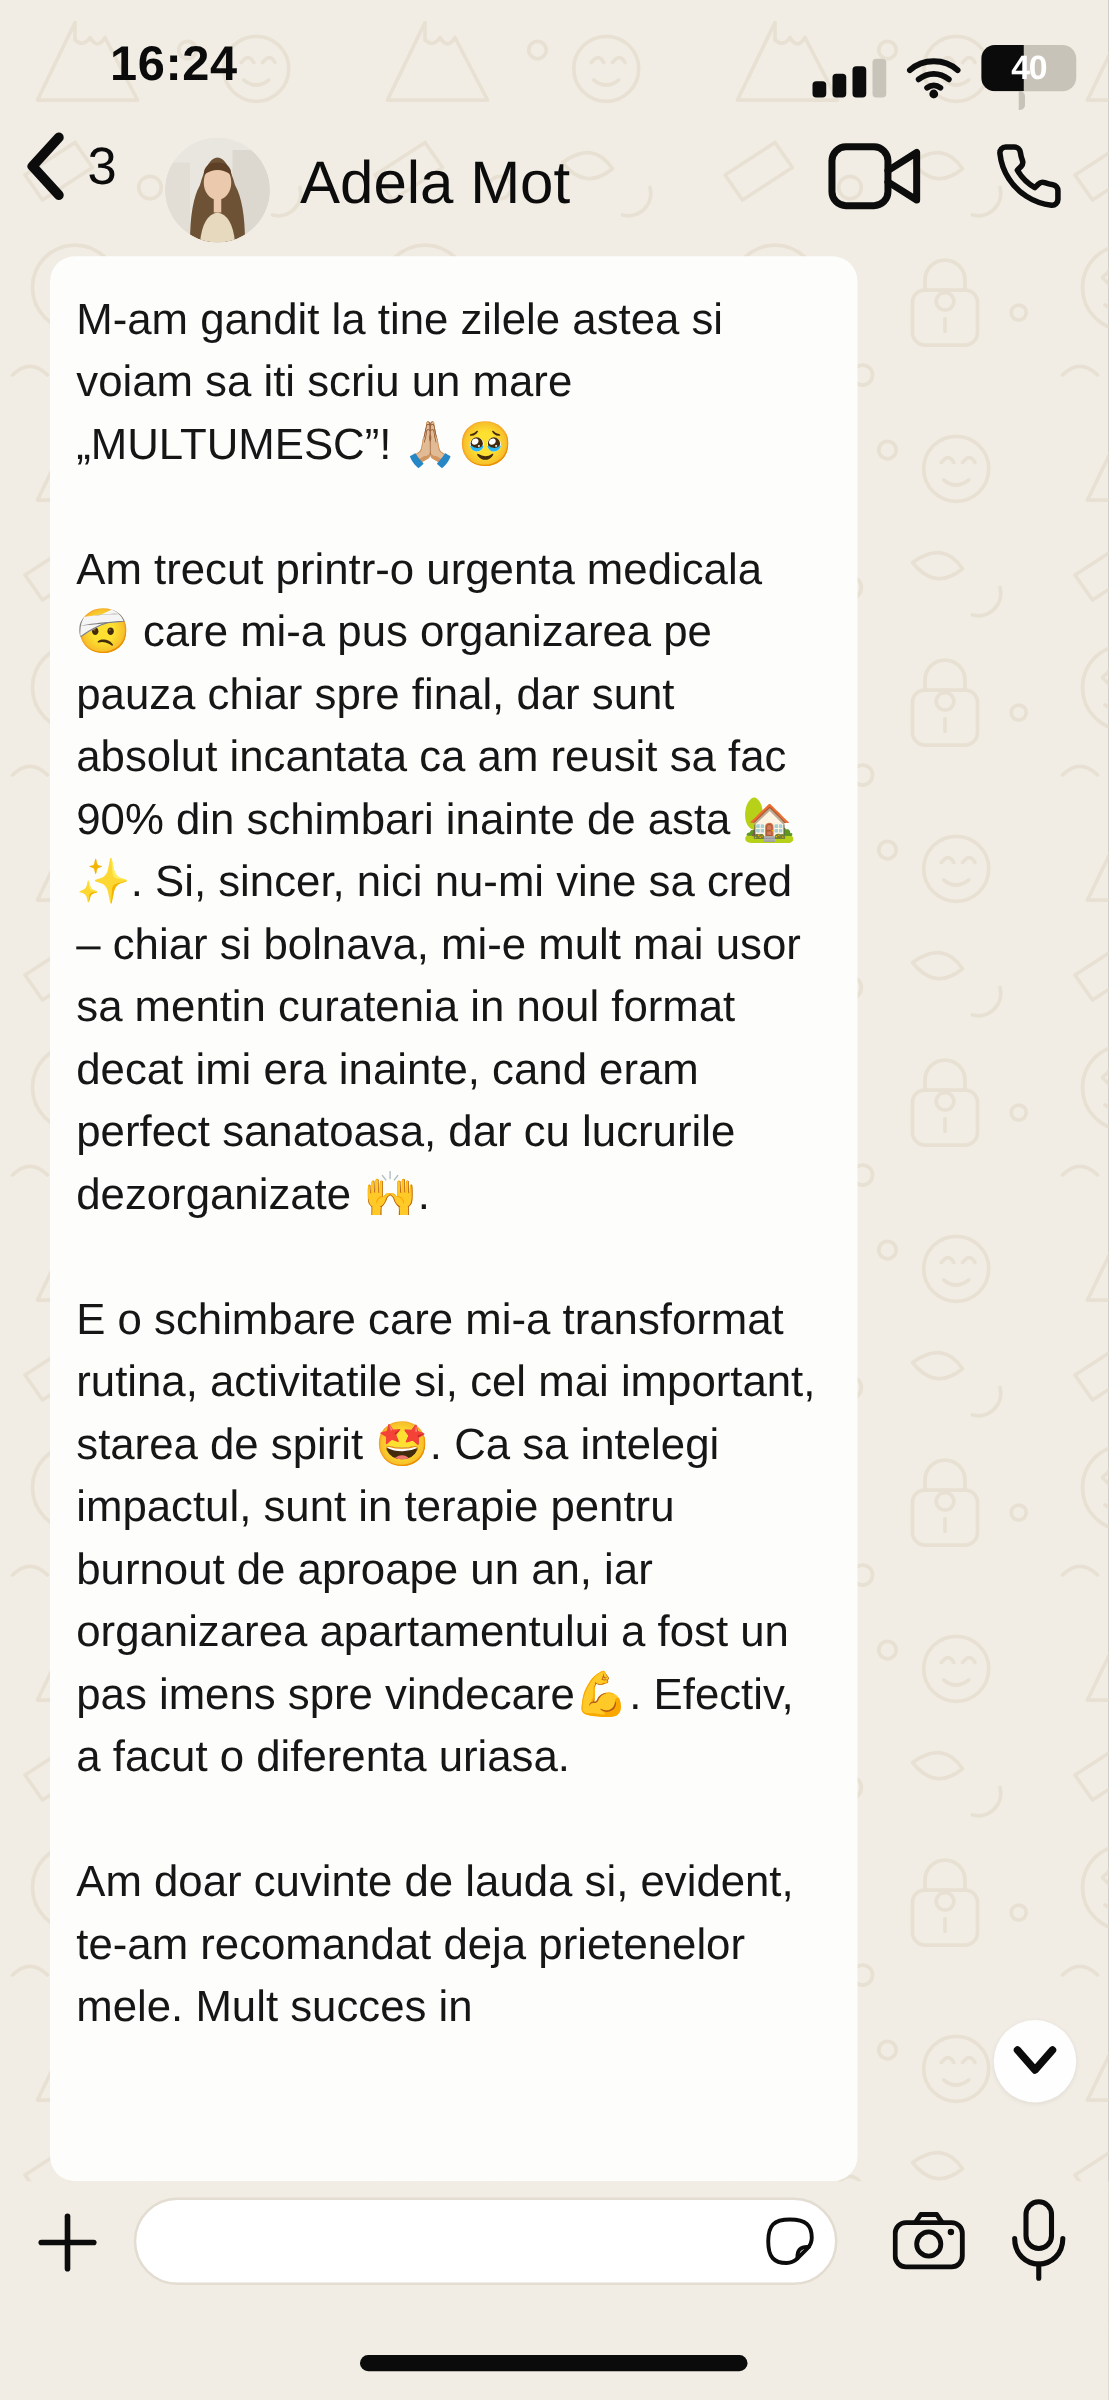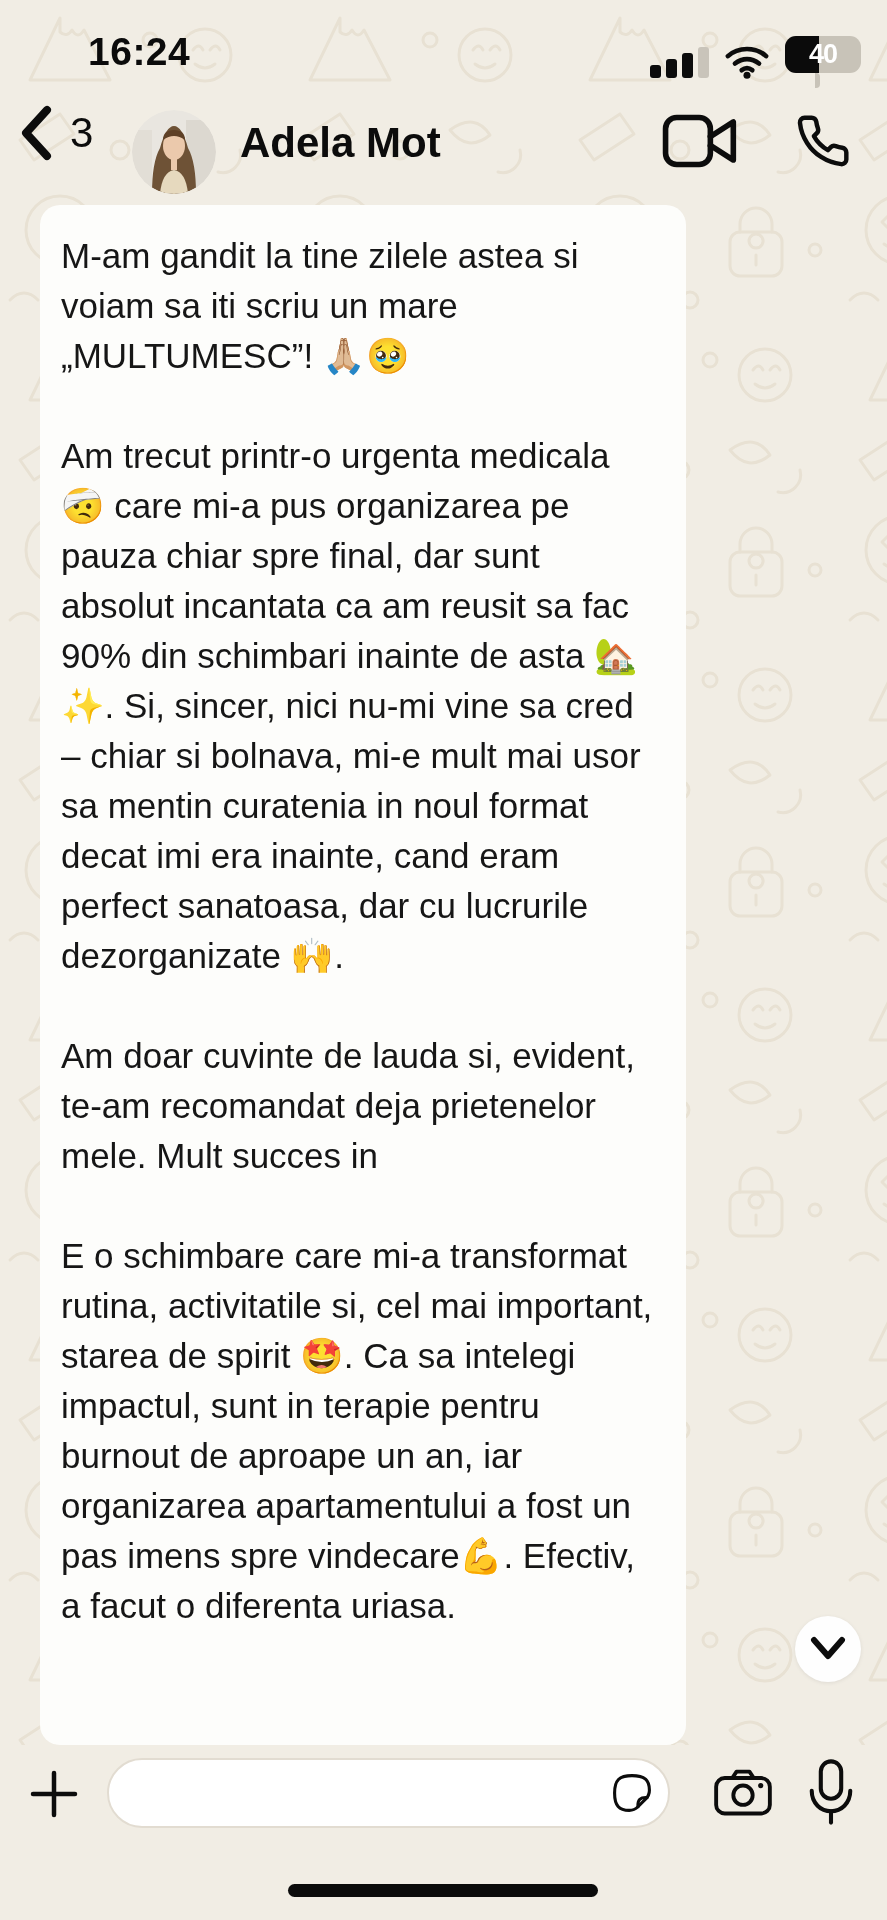--- a/index.html
+++ b/index.html
@@ -19,21 +19,21 @@
   .battery{position:relative;width:76px;height:37px;border-radius:11px;background:#c8c3b8;overflow:hidden;}
   .battery .fill{position:absolute;left:0;top:0;bottom:0;width:45%;background:#0b0b0b;}
   .battery .pct{position:absolute;inset:0;display:flex;align-items:center;justify-content:center;
     color:#fff;font-size:27px;font-weight:bold;letter-spacing:-1px;}
   .bat-cap{width:5px;height:15px;border-radius:0 4px 4px 0;background:#c8c3b8;margin-left:-12px;}
   
   .header{position:absolute;top:95px;left:0;right:0;height:110px;z-index:5;}
   .back{position:absolute;left:18px;top:8px;display:flex;align-items:center;gap:16px;cursor:pointer;}
   .back-count{font-size:42px;color:#0c0c0c;}
   .avatar{position:absolute;left:132px;top:15px;width:84px;height:84px;border-radius:50%;overflow:hidden;}
-  .contact-name{position:absolute;left:240px;top:24px;font-size:42px;font-weight:bold;color:#0c0c0c;text-align:center;}
+  .contact-name{position:absolute;left:240px;top:24px;font-size:48px;font-weight:normal;color:#0c0c0c;text-align:center;}
   .hdr-icons{position:absolute;right:36px;top:18px;display:flex;align-items:center;gap:56px;}
   .icon-btn{display:flex;align-items:center;justify-content:center;cursor:pointer;}
   
   .bubble{
     position:absolute;left:40px;top:205px;width:646px;height:1540px;z-index:1;
     background:#FDFDFB;border-radius:20px;box-sizing:border-box;
     padding:26px 32px 0 21px;overflow:hidden;
   }
   .bubble p{margin:0 0 50px 0;font-size:35px;line-height:50px;color:#161616;}
   
@@ -161,22 +161,22 @@
         <svg width="56" height="56" viewBox="0 0 24 24">
           <path d="M22 16.92v3a2 2 0 0 1-2.18 2 19.79 19.79 0 0 1-8.63-3.07 19.5 19.5 0 0 1-6-6 19.79 19.79 0 0 1-3.07-8.67A2 2 0 0 1 4.11 2h3a2 2 0 0 1 2 1.72 12.84 12.84 0 0 0 .7 2.81 2 2 0 0 1-.45 2.11L8.09 9.91a16 16 0 0 0 6 6l1.27-1.27a2 2 0 0 1 2.11-.45 12.84 12.84 0 0 0 2.81.7A2 2 0 0 1 22 16.92z" fill="none" stroke="#0c0c0c" stroke-width="1.9" stroke-linecap="round" stroke-linejoin="round"></path>
         </svg>
       </div>
     </div>
   </div>
 
   <div class="bubble">
     <p>M-am gandit la tine zilele astea si voiam sa iti scriu un mare „MULTUMESC”! 🙏🏼🥹</p>
     <p>Am trecut printr-o urgenta medicala 🤕 care mi-a pus organizarea pe pauza chiar spre final, dar sunt absolut incantata ca am reusit sa fac 90% din schimbari inainte de asta 🏡✨. Si, sincer, nici nu-mi vine sa cred – chiar si bolnava, mi-e mult mai usor sa mentin curatenia in noul format decat imi era inainte, cand eram perfect sanatoasa, dar cu lucrurile dezorganizate 🙌.</p>
+    <p>E o schimbare care mi-a transformat rutina, activitatile si, cel mai important, starea de spirit 🤩. Ca sa intelegi impactul, sunt in terapie pentru burnout de aproape un an, iar organizarea apartamentului a fost un pas imens spre vindecare💪. Efectiv, a facut o diferenta uriasa.</p>
     <p>Am doar cuvinte de lauda si, evident, te-am recomandat deja prietenelor mele. Mult succes in</p>
-    <p>E o schimbare care mi-a transformat rutina, activitatile si, cel mai important, starea de spirit 🤩. Ca sa intelegi impactul, sunt in terapie pentru burnout de aproape un an, iar organizarea apartamentului a fost un pas imens spre vindecare💪. Efectiv, a facut o diferenta uriasa.</p>
   </div>
 
   <div class="scroll-fab">
     <svg width="44" height="30" viewBox="0 0 44 30">
       <polyline points="8,6 22,22 36,6" fill="none" stroke="#0c0c0c" stroke-width="6" stroke-linecap="round" stroke-linejoin="round"></polyline>
     </svg>
   </div>
 
   <div class="composer">
     <div class="plus-btn">

